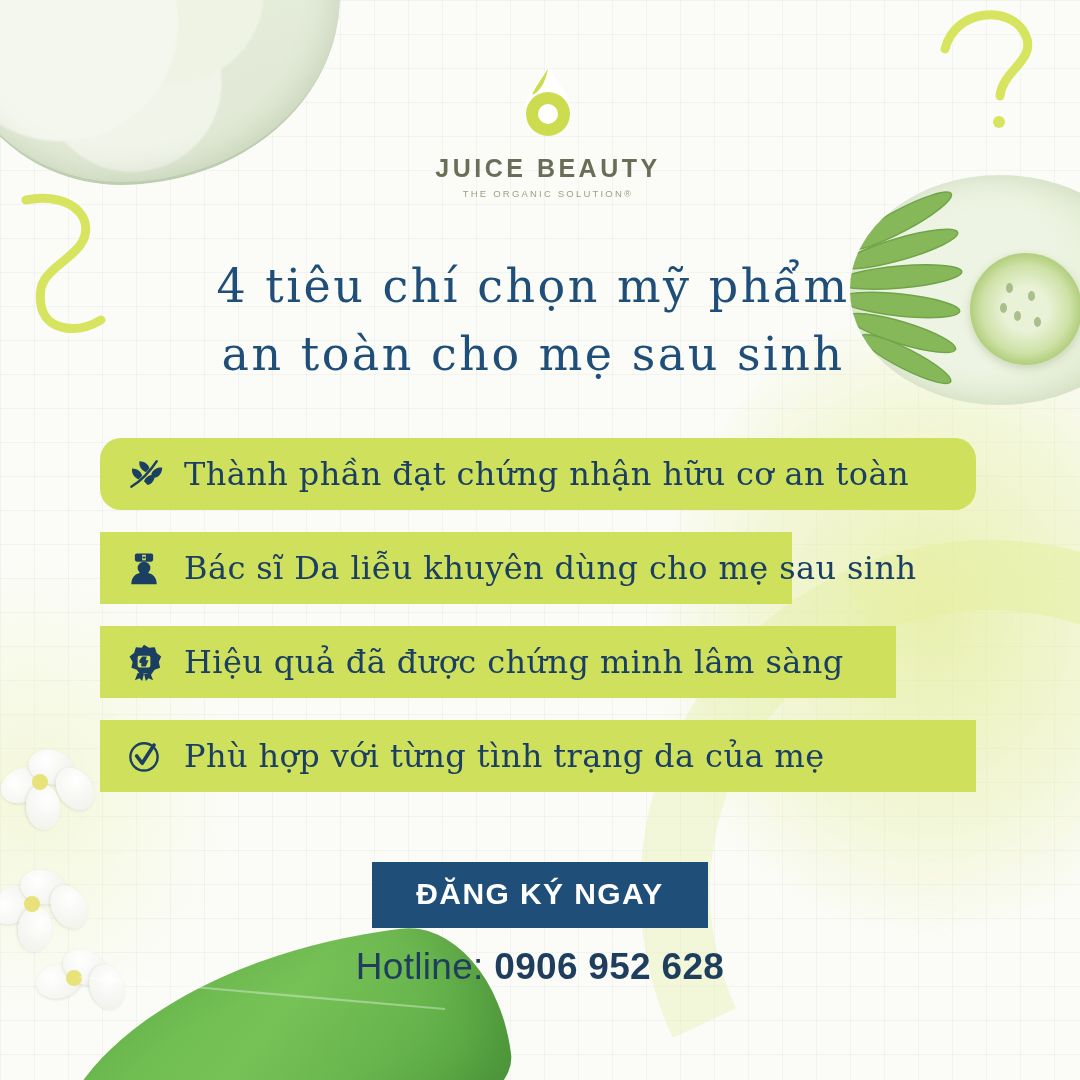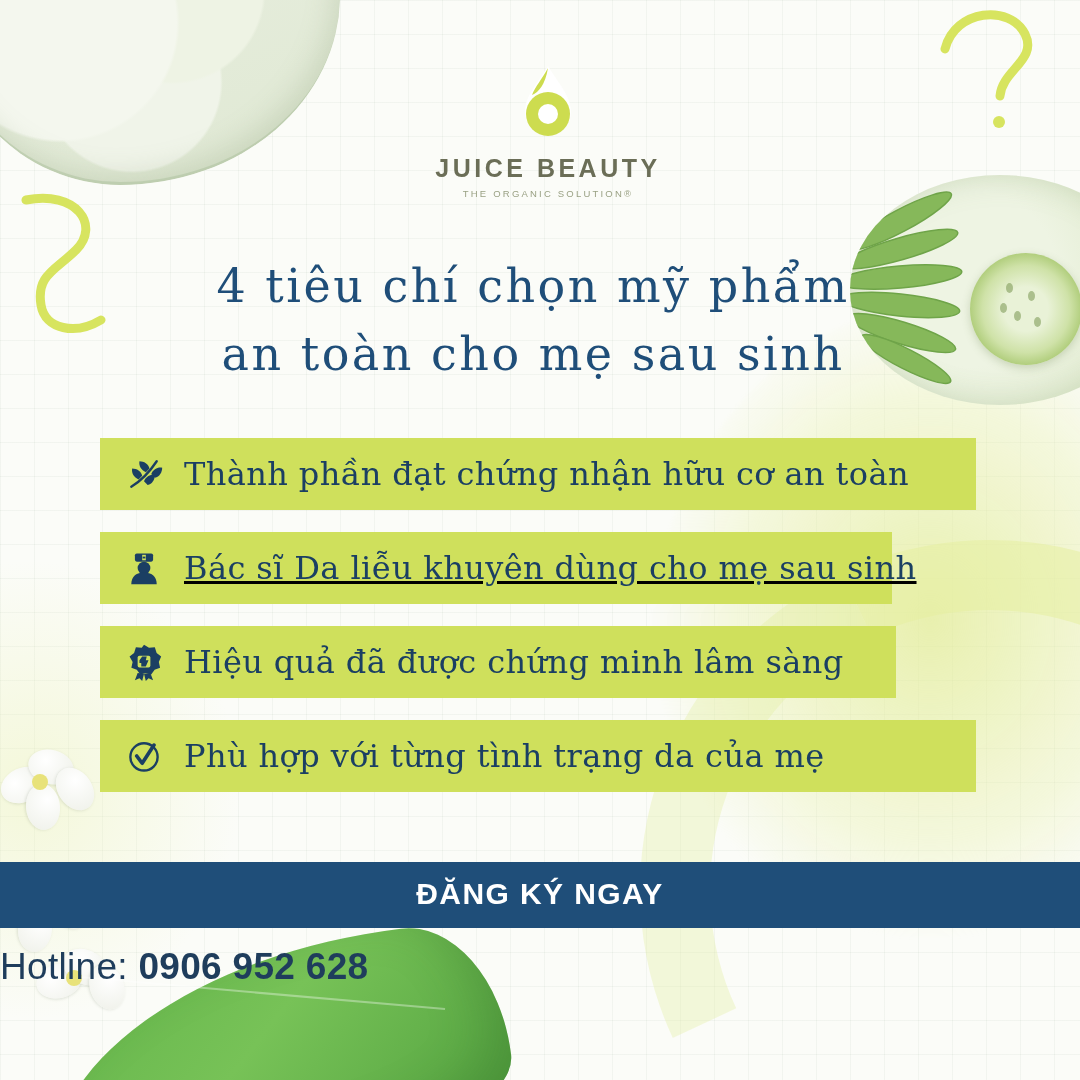--- a/index.html
+++ b/index.html
@@ -158,40 +158,40 @@
     position: absolute; top: 438px; left: 100px; width: 880px;
   }
   .bar {
     position: relative;
     height: 72px;
     margin-bottom: 22px;
     background: #cfe05c;
     display: flex; align-items: center;
     padding-left: 22px;
   }
-  .bar:nth-child(1) { width: 876px; }
-  .bar:nth-child(2) { width: 792px; text-decoration: underline; }
+  .bar:nth-child(1) { width: 876px; border-radius: 21px; }
+  .bar:nth-child(2) { width: 692px; }
   .bar:nth-child(3) { width: 796px; }
   .bar:nth-child(4) { width: 876px; }
   .bar-icon {
     width: 44px; height: 44px; flex: 0 0 44px;
     display: flex; align-items: center; justify-content: center;
     margin-right: 18px;
   }
   .bar-text {
     color: #1b3f63;
     font-family: "DejaVu Serif", serif;
     font-size: 32px;
     letter-spacing: 0.4px;
     white-space: nowrap;
   }
 
   .cta-wrap {
     position: absolute; top: 862px; left: 0; right: 0;
-    display: flex; flex-direction: column; 
+    display: flex; flex-direction: column; align-items: center;
   }
   .cta-button {
     background: #1f4e79;
     color: #ffffff;
     font-size: 30px;
     font-weight: 700;
     letter-spacing: 1.4px;
     padding: 15px 44px 17px;
     border: none;
     cursor: pointer;

